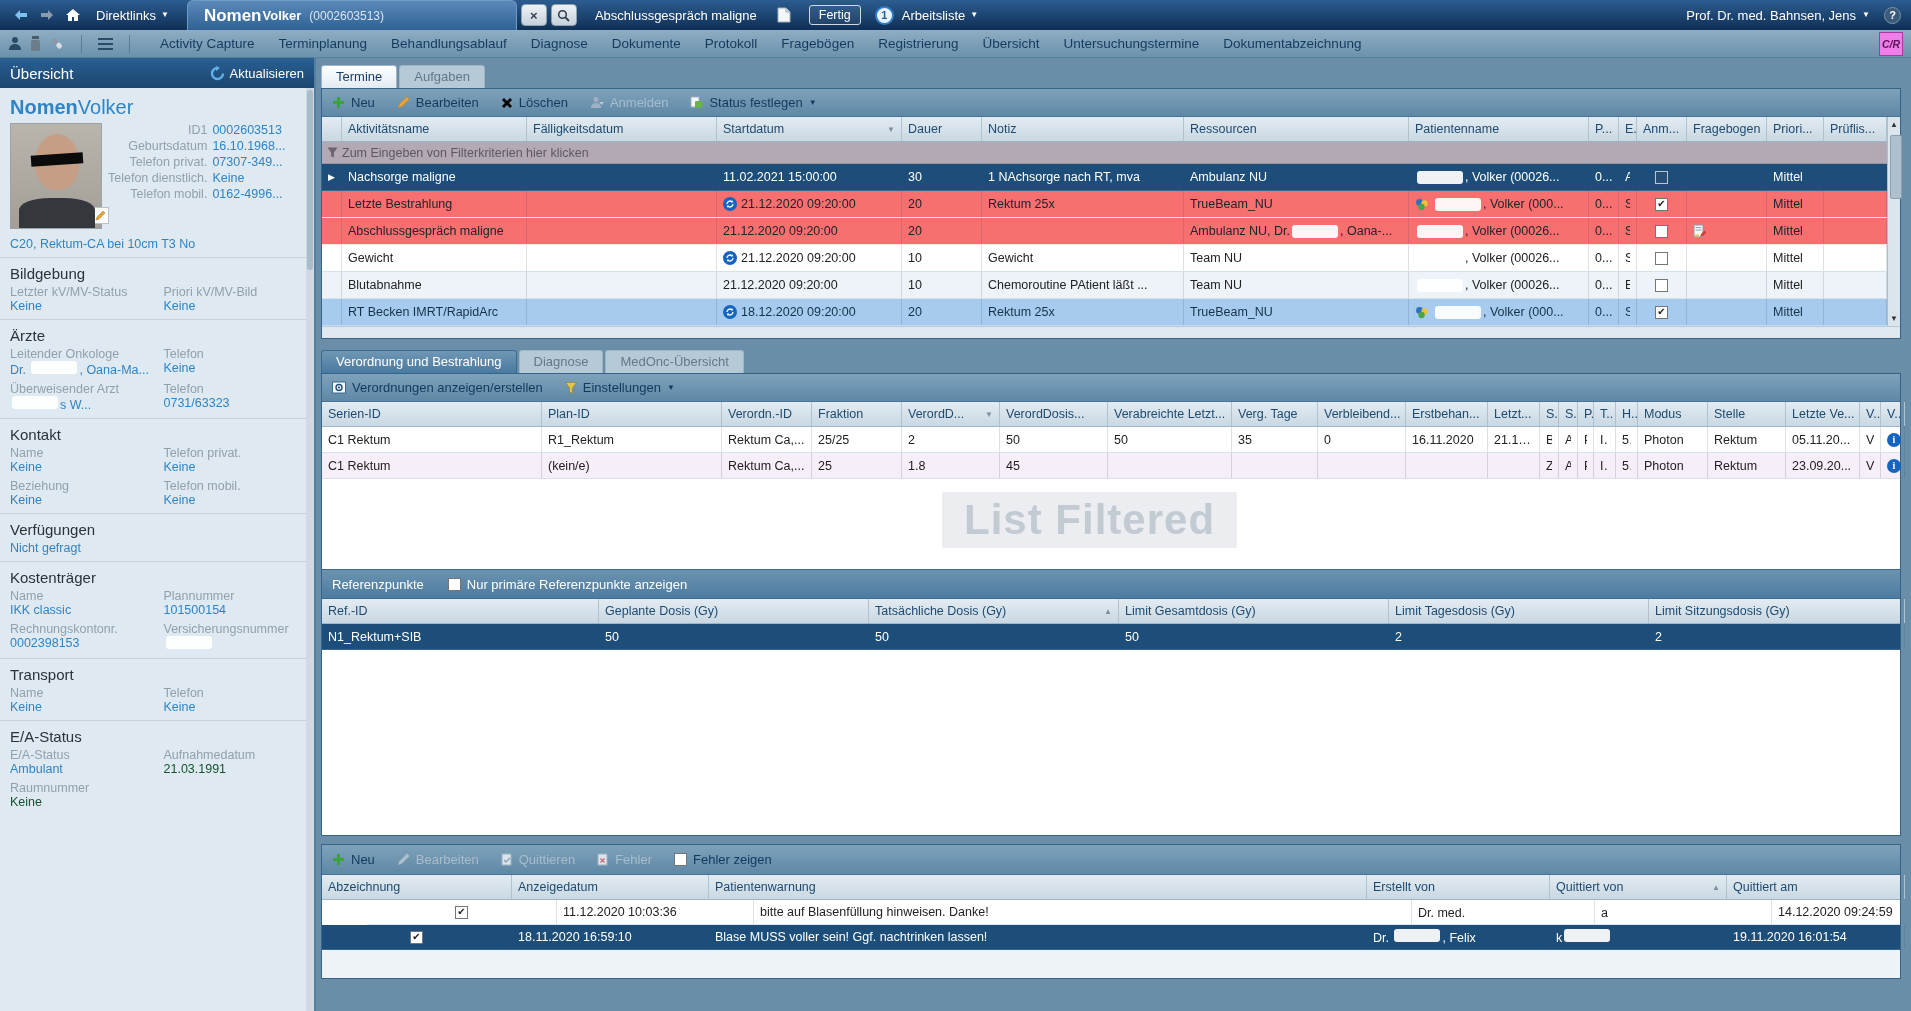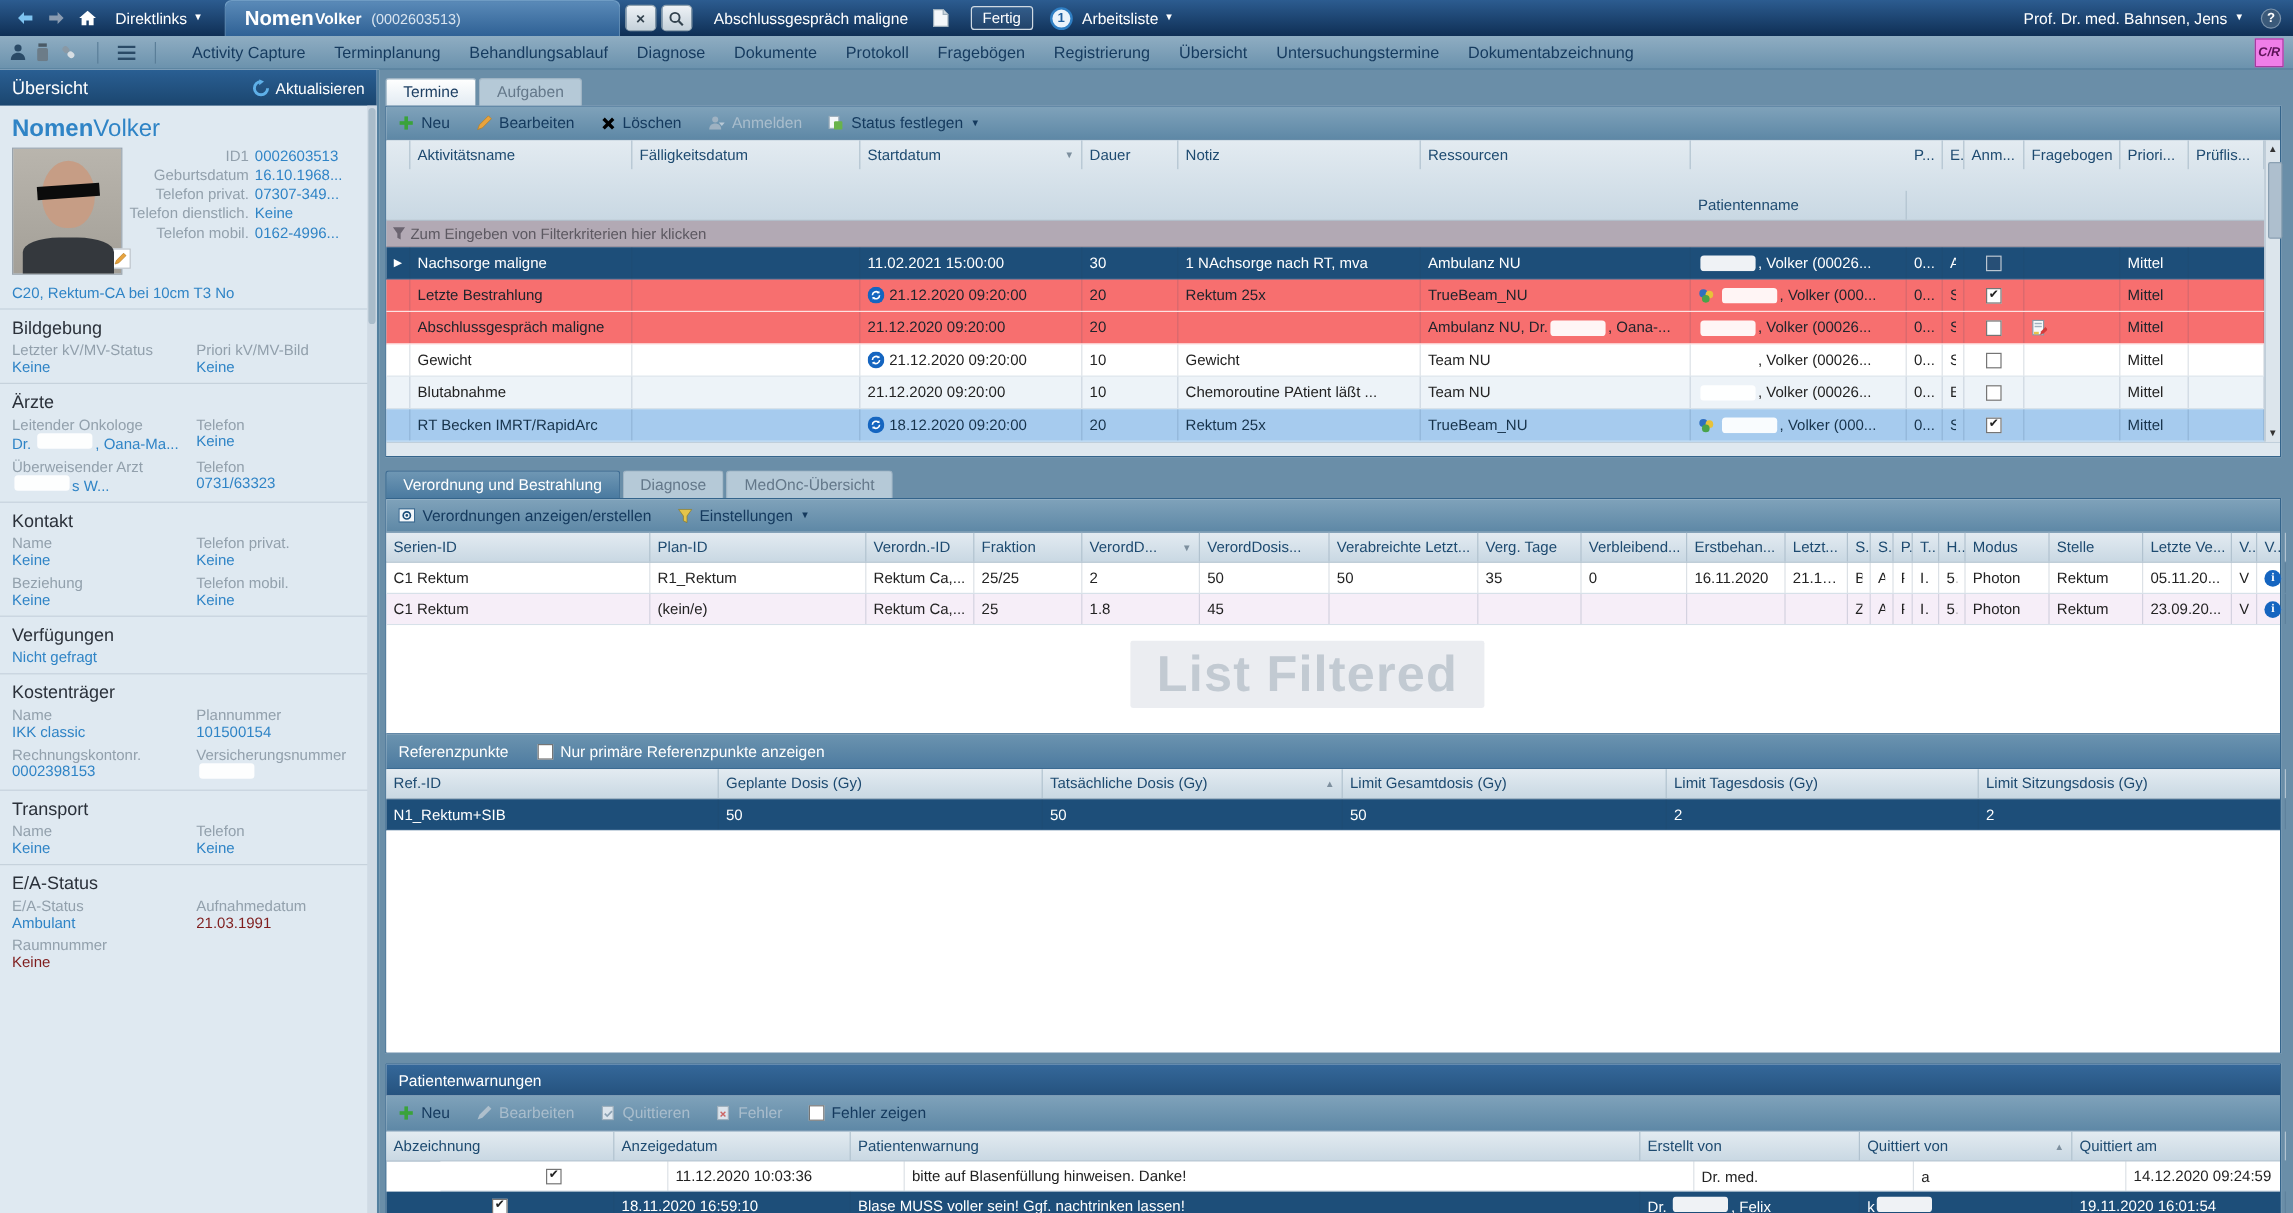--- a/index.html
+++ b/index.html
@@ -50,21 +50,21 @@
   .sb-photo .edit{position:absolute;right:-8px;bottom:4px;width:17px;height:17px;background:#fff;border:1px solid #b9c2ca;display:flex;align-items:center;justify-content:center;}
   .sb-fields{margin-left:98px;display:grid;grid-template-columns:1fr 96px;row-gap:2px;font-size:12.5px;}
   .sb-fields .lbl{color:#92a0ac;text-align:right;padding-right:5px;white-space:nowrap;}
   .sb-fields .val{color:#2f84c6;white-space:nowrap;overflow:hidden;}
   .sb-diag{clear:both;color:#2f84c6;padding:8px 0 2px 0;}
   .sb-sec{border-top:1px solid #c6d2dc;padding:7px 10px 6px 10px;}
   .sb-sec h3{font-size:15px;font-weight:normal;color:#2b313a;margin-bottom:3px;}
   .sb-grid{display:grid;grid-template-columns:1.05fr 1fr;column-gap:6px;row-gap:5px;}
   .sb-item .lbl{color:#92a0ac;}
   .sb-item .val{color:#2f84c6;}
-  .sb-item .val.dark{color:#7f1d1d;}
+  .sb-item .val.dark{color:#14532d;}
   .sb-scroll{position:absolute;right:0;top:30px;bottom:0;width:8px;background:#cfdae4;}
   .sb-scroll .thumb{position:absolute;top:2px;left:1px;width:6px;height:180px;background:#a9bcca;border-radius:3px;}
 
   
   .tabs-row{display:flex;align-items:flex-end;gap:2px;height:26px;}
   .tab{padding:3px 14px 4px 14px;border:1px solid #9fb4c4;border-bottom:none;border-radius:3px 3px 0 0;font-size:13px;background:#b5c9d7;color:#64788a;}
   .tab.active-light{background:linear-gradient(#ffffff,#e2ebf2);color:#1d3f63;}
   .tab.active-blue{background:linear-gradient(#6f97b4,#4a7aa0);color:#fff;border-color:#3c6b92;}
   .panel{border:1px solid #34648b;background:#fff;}
   .toolbar{height:28px;background:linear-gradient(#7fa2ba,#5e88a6);display:flex;align-items:center;gap:22px;padding:0 10px;color:#14395d;font-size:13px;border-bottom:1px solid #4a7597;}
@@ -430,21 +430,21 @@
               </div>
               <div class="th" style="width: 80px; flex: 0 0 auto;">
                 <span>Dauer</span>
               </div>
               <div class="th" style="width: 202px; flex: 0 0 auto;">
                 <span>Notiz</span>
               </div>
               <div class="th" style="width: 225px; flex: 0 0 auto;">
                 <span>Ressourcen</span>
               </div>
-              <div class="th" style="width: 180px; flex: 0 0 auto; margin-top: 42px;">
+              <div class="th" style="width: 180px; flex: 0 0 auto;">
                 <span>Patientenname</span>
               </div>
               <div class="th" style="width: 30px; flex: 0 0 auto;">
                 <span>P...</span>
               </div>
               <div class="th" style="width: 18px; flex: 0 0 auto;">
                 <span>E.</span>
               </div>
               <div class="th" style="width: 50px; flex: 0 0 auto;">
                 <span>Anm...</span>
@@ -1042,23 +1042,20 @@
             </div>
           </div>
         </div>
       <div style="flex:1;background:#fff;height:185px;"></div>
       <div class="watermark">List Filtered</div>
     </section>
 
     <div class="gap"></div>
 
     <section class="panel">
-      <div class="warn-title">
-          <span>Patientenwarnungen</span>
-        </div>
       <div class="toolbar" style="height:30px;">
         <span class="tool">
             <svg width="13" height="13" viewBox="0 0 13 13">
               <rect x="5" y="1" width="3" height="11" fill="#3aa33a"></rect>
               <rect x="1" y="5" width="11" height="3" fill="#3aa33a"></rect>
             </svg>
             <span>Neu</span>
           </span>
         <span class="tool disabled">
             <svg width="13" height="13" viewBox="0 0 13 13">

